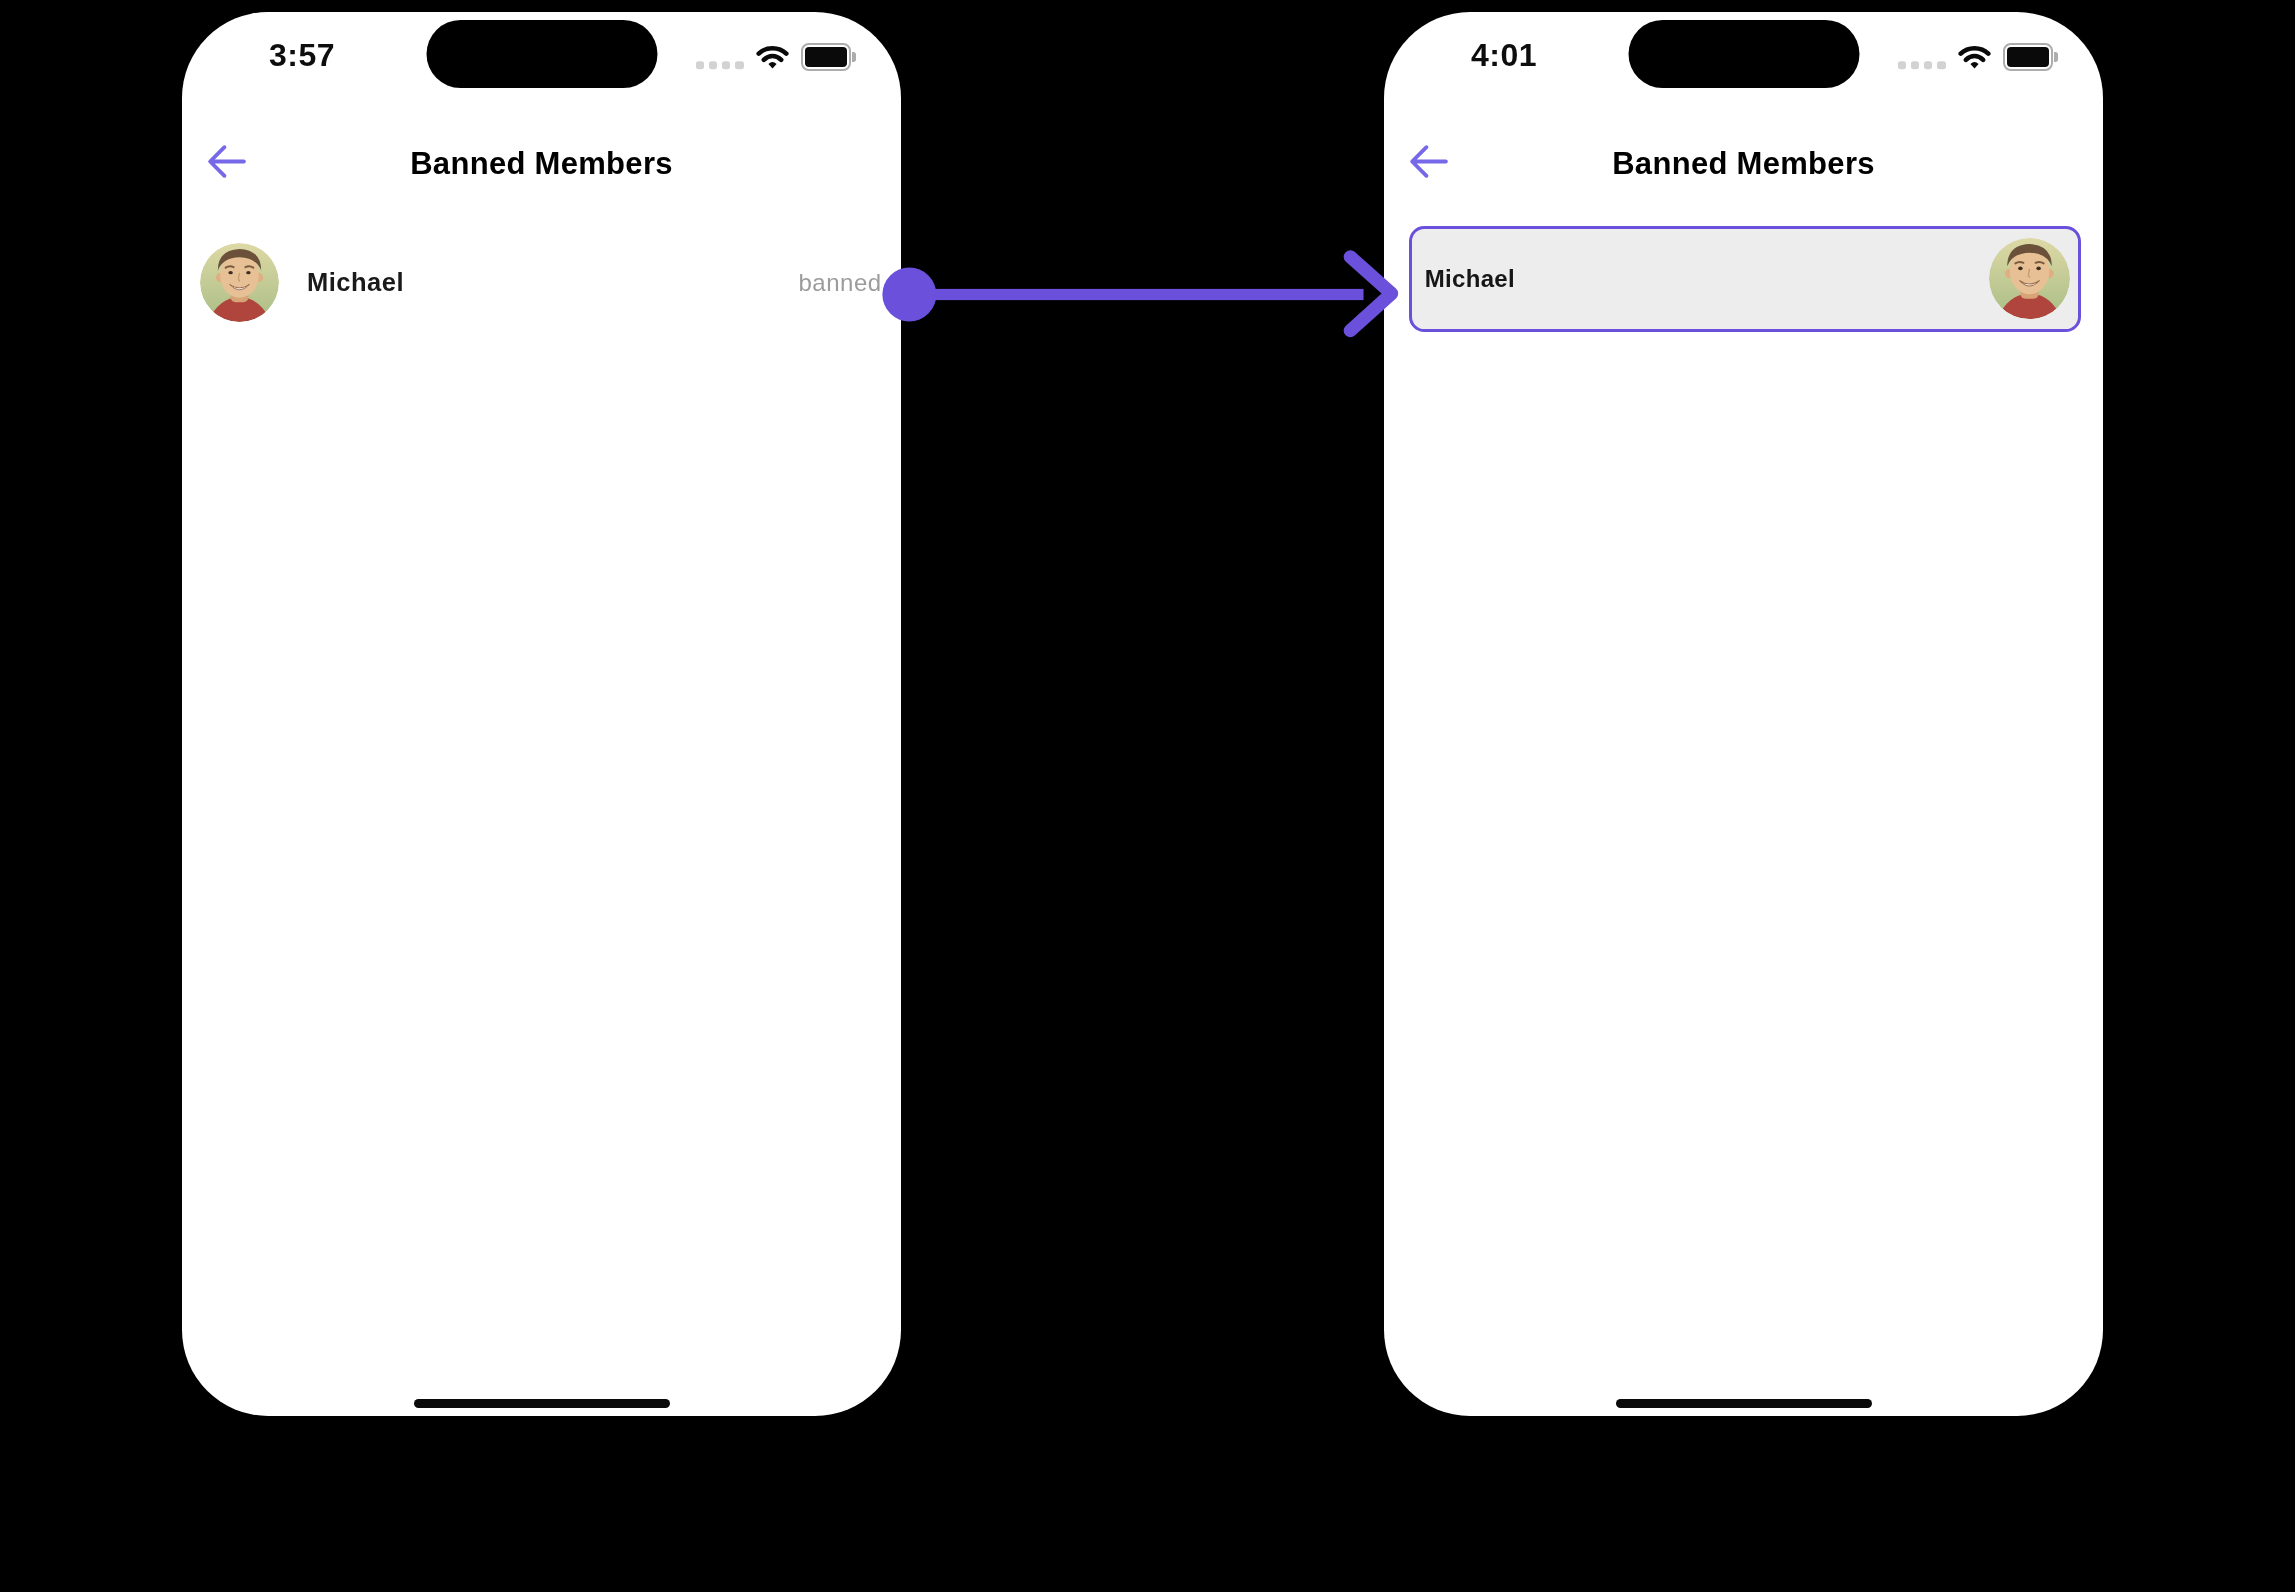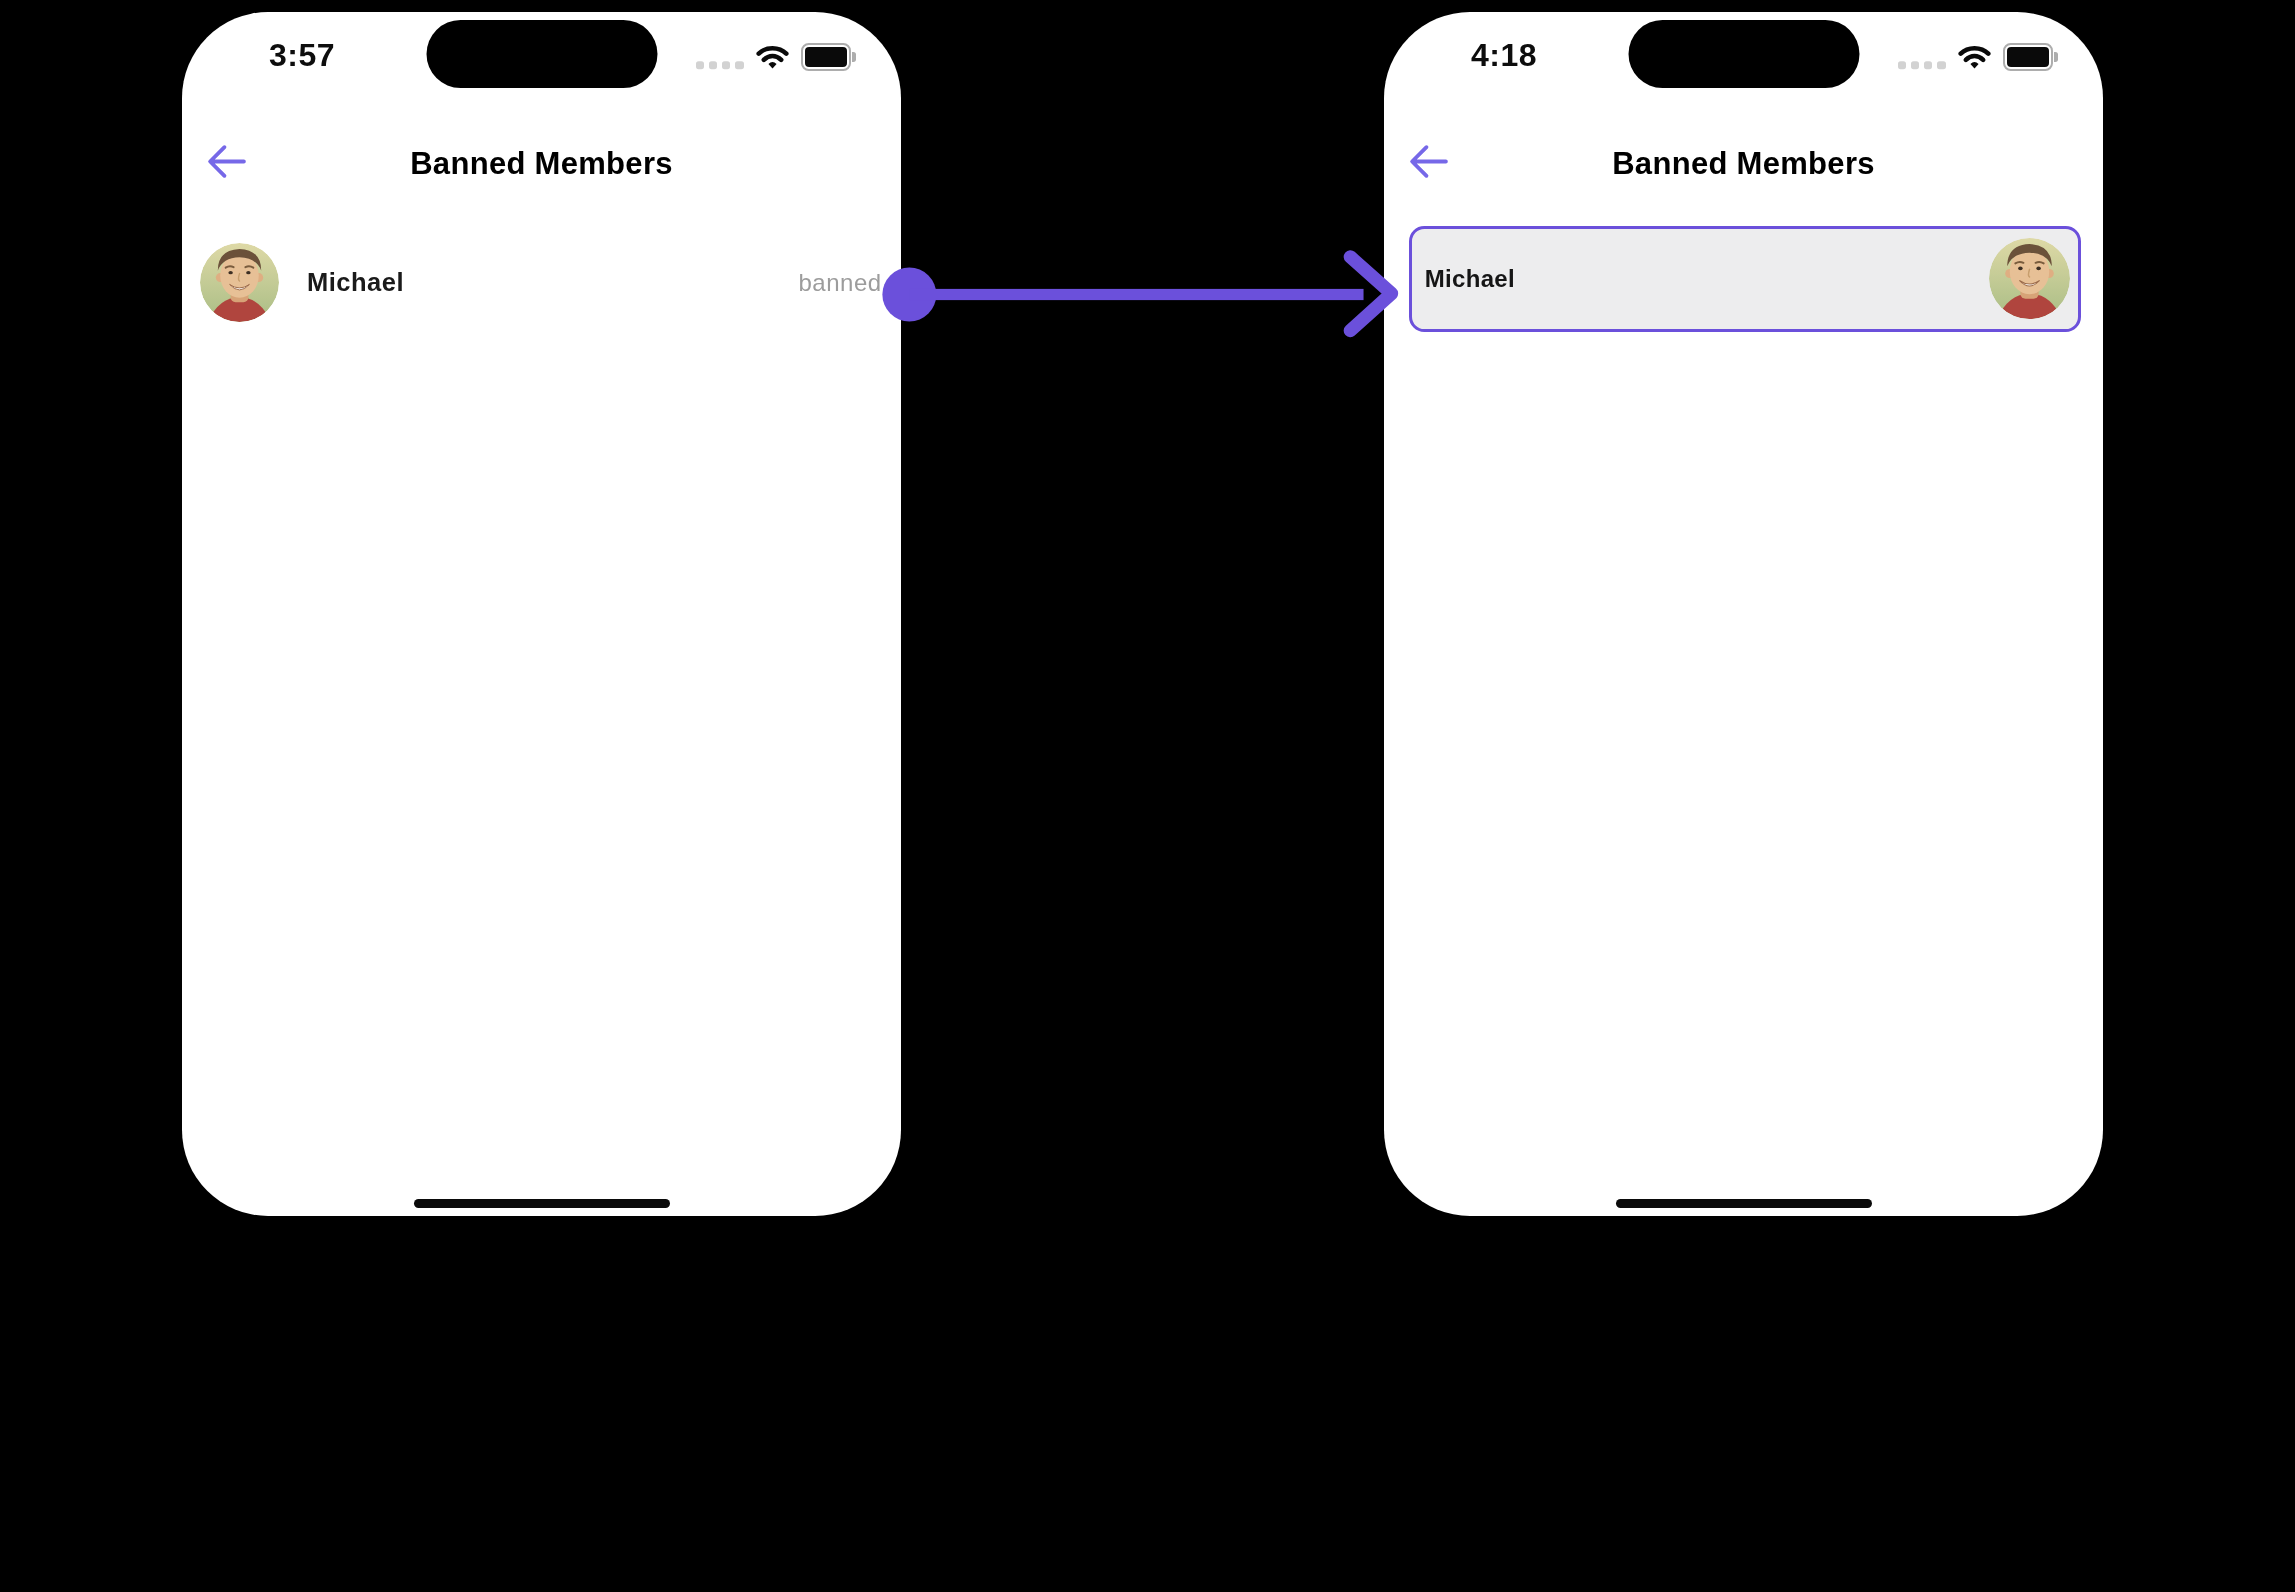--- a/index.html
+++ b/index.html
@@ -7,21 +7,21 @@
     width:2295px;height:1593px;
     background:#000;
     font-family:"Liberation Sans", sans-serif;
     overflow:hidden;
     position:relative;
   }
   .stage{position:absolute;inset:0;}
 
   
   .phone{
-    position:absolute;top:11.7px;width:719px;height:1204px;
+    position:absolute;top:11.7px;width:719px;height:1404px;
     background:#fff;border-radius:86px;overflow:hidden;
   }
   .phone.left{left:182px;}
   .phone.right{left:1384px;}
 
   
   .time{
     position:absolute;left:87px;top:25.5px;
     font-size:32px;font-weight:700;color:#0d0d0d;letter-spacing:0.5px;
   }
@@ -140,21 +140,21 @@
       </svg>
       <div class="member-name">Michael</div>
       <div class="spacer"></div>
       <div class="banned-label">banned</div>
     </div>
 
     <div class="home-indicator"></div>
   </div>
 
   <div class="phone right">
-    <div class="time">4:18</div>
+    <div class="time">4:01</div>
     <div class="island"></div>
     <div class="status-icons">
       <div class="cell-dots">
           <i></i>
           <i></i>
           <i></i>
           <i></i>
         </div>
       <svg width="33" height="24.5" viewBox="0 0 64 48">
         <path d="M5 17 C19 3 45 3 59 17" fill="none" stroke="#0a0a0a" stroke-width="9" stroke-linecap="round"></path>

